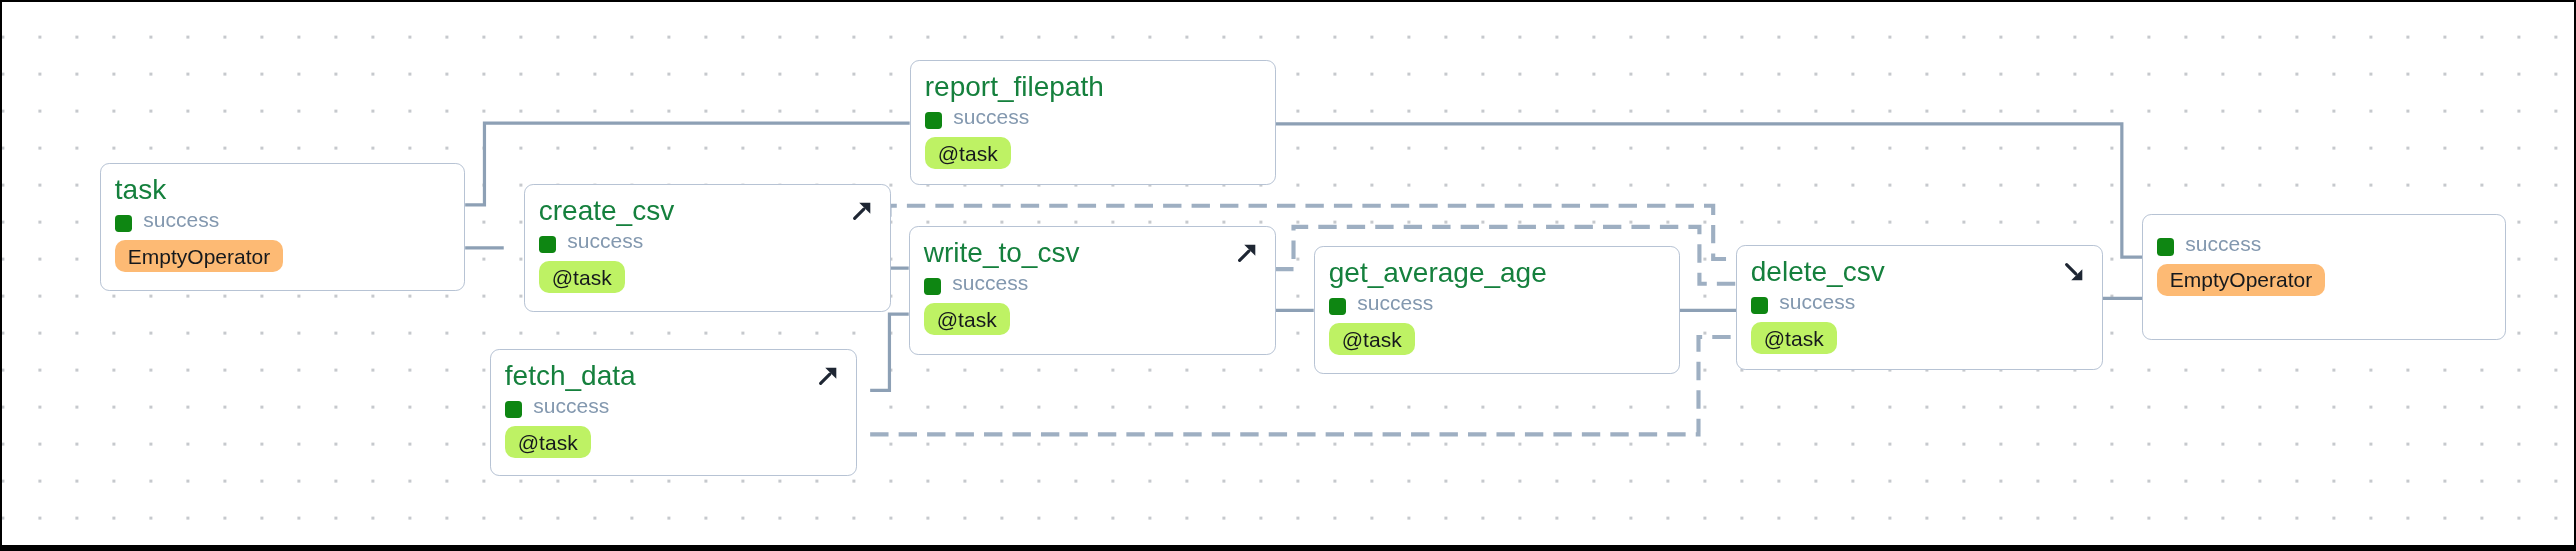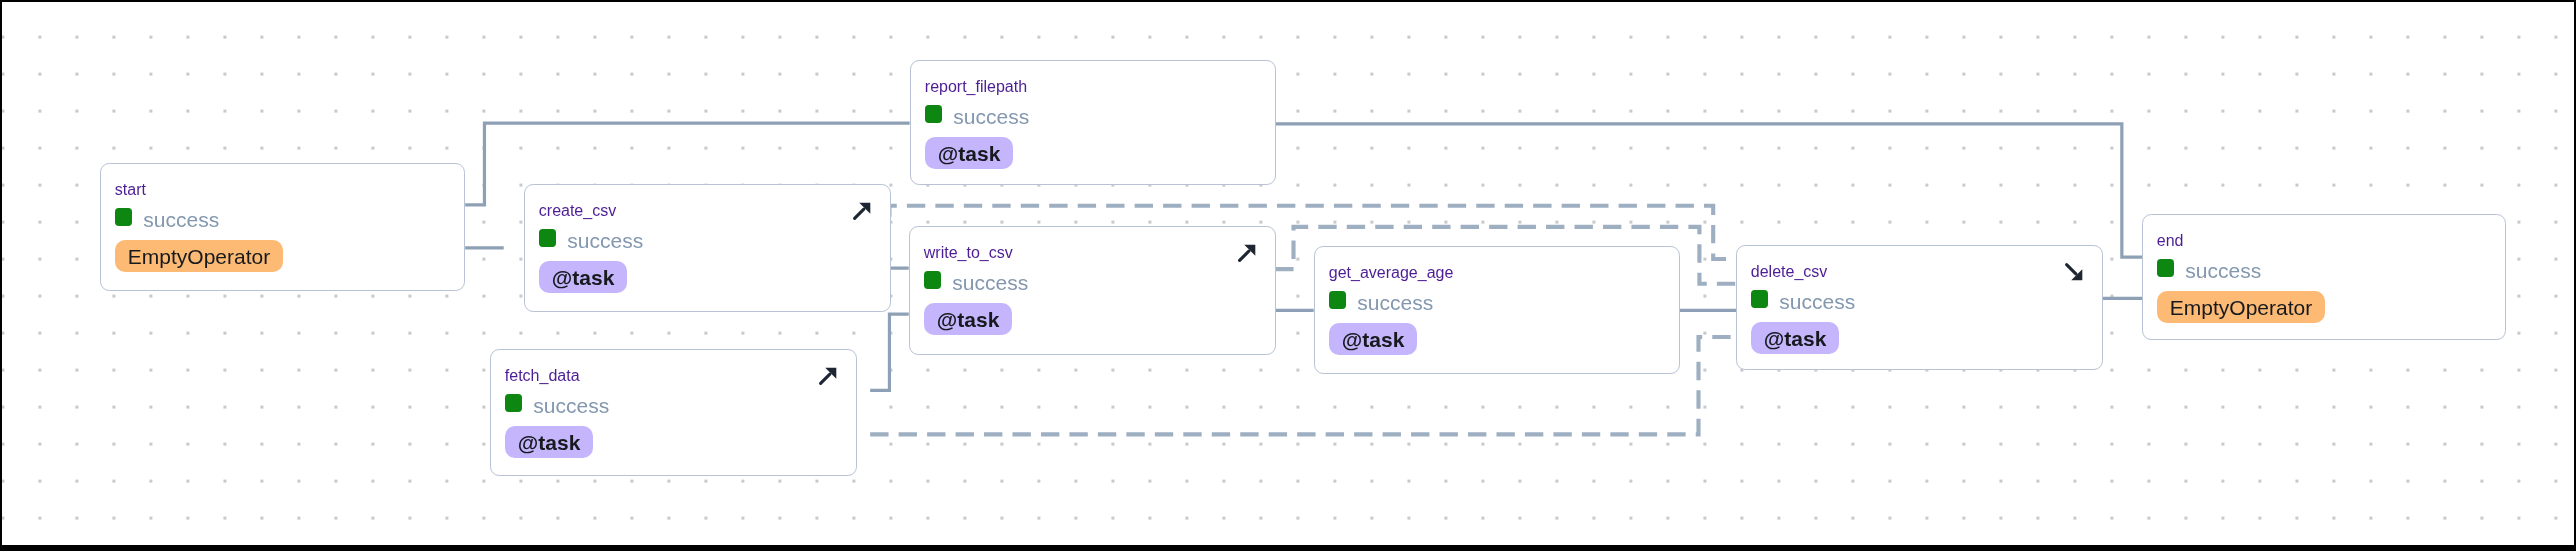--- a/index.html
+++ b/index.html
@@ -29,30 +29,30 @@
   .edge-dashed{fill:none;stroke:#9eafc2;stroke-width:4.5;stroke-dasharray:20 11;}
   .node{
     position:absolute;
     box-sizing:border-box;
     background:#ffffff;
     border:1.8px solid #b7c3d4;
     border-radius:9.2px;
     padding:12px 14.7px 0 13.8px;
     z-index:10;
   }
-  .title{font-size:16px;line-height:27.6px;color:#4c1d95;}
-  .status{display:flex;align-items:flex-start;margin-top:4.6px;height:24px;}
+  .title{font-size:28px;line-height:27.6px;color:#15803d;}
+  .status{display:flex;align-items:flex-end;margin-top:4.6px;height:24px;}
   .sq{width:17.5px;height:17.5px;border-radius:3.7px;background:#0e8612;margin-right:11px;flex:none;}
   .stext{font-size:21px;color:#8398af;}
   .pill{
     display:inline-block;margin-top:8.3px;
     font-size:21px;line-height:21px;color:#16191d;
     padding:5.5px 13px;border-radius:10px;
   }
-  .pill-task{background:#c4b5fd;font-weight:bold;}
+  .pill-task{background:#bef264;}
   .pill-operator{background:#fdba74;}
   .cicon{position:absolute;top:13.8px;right:15.6px;width:24px;height:24px;}
   .cicon path{stroke:#1e2633;}
   .cicon .head{fill:#1e2633;stroke:none;}
 </style>
 </head>
 <body>
 
 <div id="viewport">
   <div id="canvas">
@@ -67,21 +67,21 @@
       <polyline class="edge-solid" points="1828,338 1890,338"></polyline>
       <polyline class="edge-solid" points="2289,325 2332,325"></polyline>
       <polyline class="edge-solid" points="1388,135 2310,135 2310,280 2332,280"></polyline>
 
       <polyline class="edge-dashed" points="947,246 968,246 968,224 1865,224 1865,282 1890,282"></polyline>
       <polyline class="edge-dashed" points="1388,293 1408,293 1408,247 1850,247 1850,309 1890,309"></polyline>
       <polyline class="edge-dashed" points="947,473 1849,473 1849,367 1890,367"></polyline>
     </svg>
 
     <div class="node" style="left:100px;top:163px;width:365px;height:128px">
-      <div class="title">start</div>
+      <div class="title">task</div>
       <div class="status">
         <span class="sq"></span>
         <span class="stext">success</span>
       </div>
       <span class="pill pill-operator">EmptyOperator</span>
     </div>
 
     <div class="node" style="left:910px;top:60px;width:366px;height:125px">
       <div class="title">report_filepath</div>
       <div class="status">
@@ -146,21 +146,20 @@
         <span class="stext">success</span>
       </div>
       <span class="pill pill-task">@task</span>
       <svg class="cicon" viewBox="0 0 26 26">
         <path d="M5 5 L15 15" fill="none" stroke-width="3.4" stroke-linecap="round"></path>
         <path class="head" d="M22 10 L22 22 L10 22 Z"></path>
       </svg>
     </div>
 
     <div class="node" style="left:2142px;top:214px;width:364px;height:126px">
-      <div class="title">end</div>
       <div class="status">
         <span class="sq"></span>
         <span class="stext">success</span>
       </div>
       <span class="pill pill-operator">EmptyOperator</span>
     </div>
 
   </div>
   <div class="frame"></div>
 </div>

